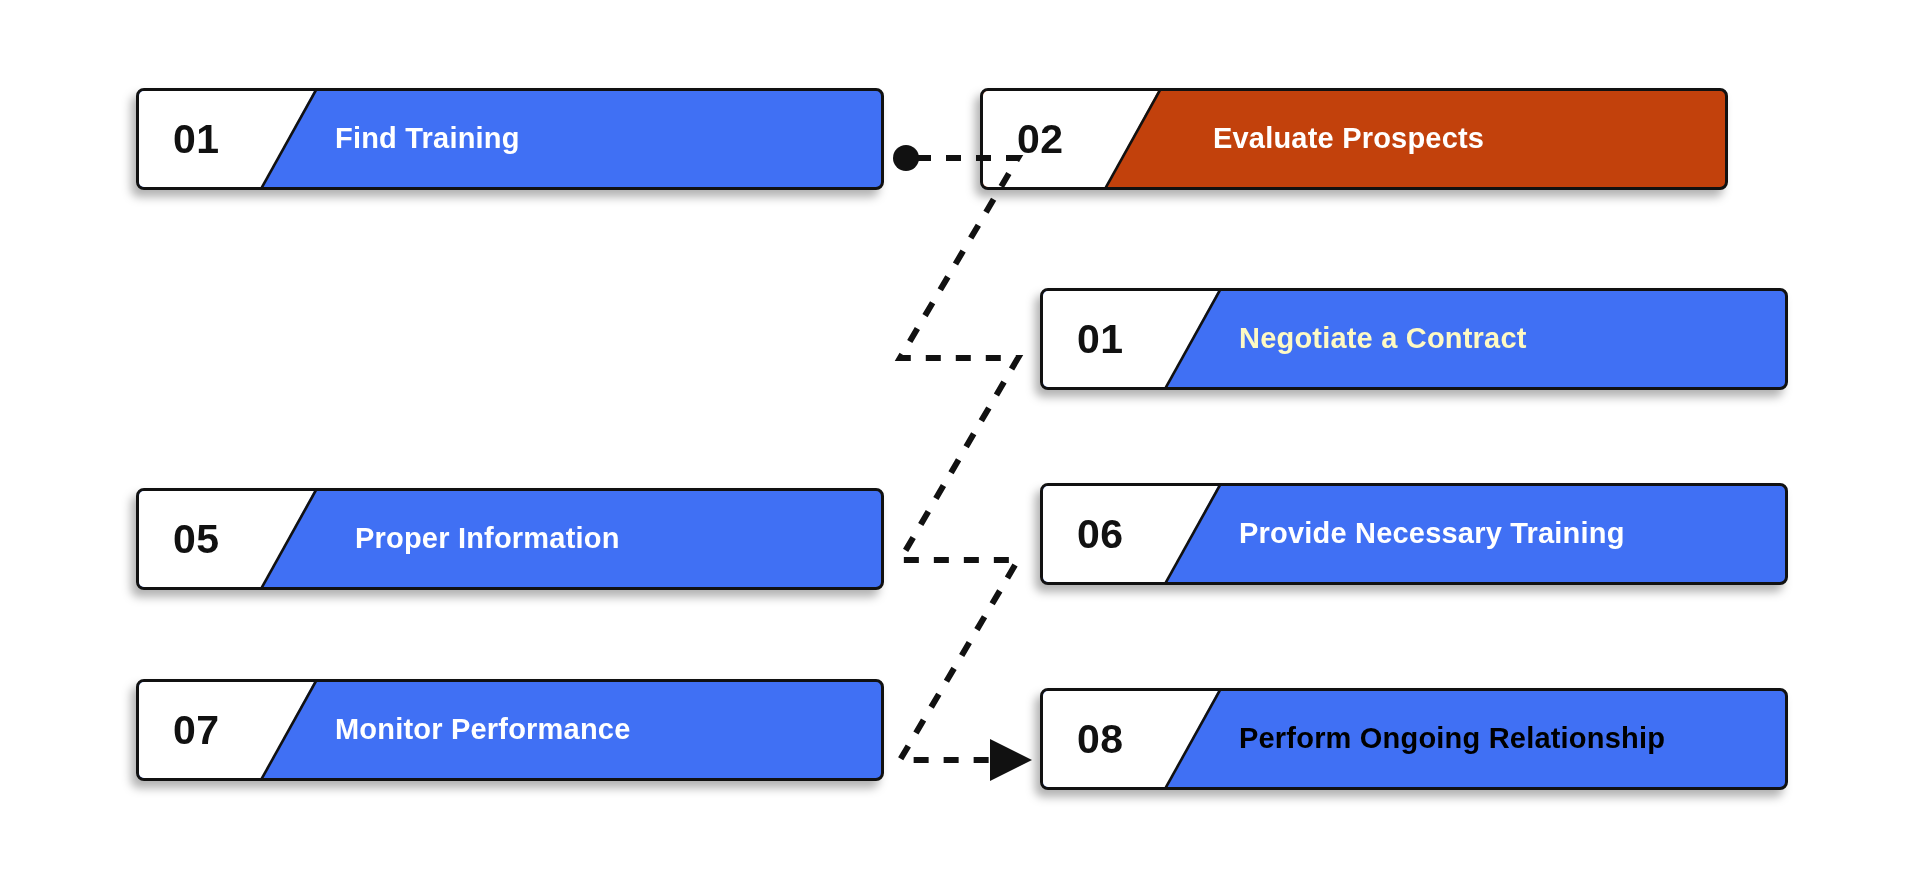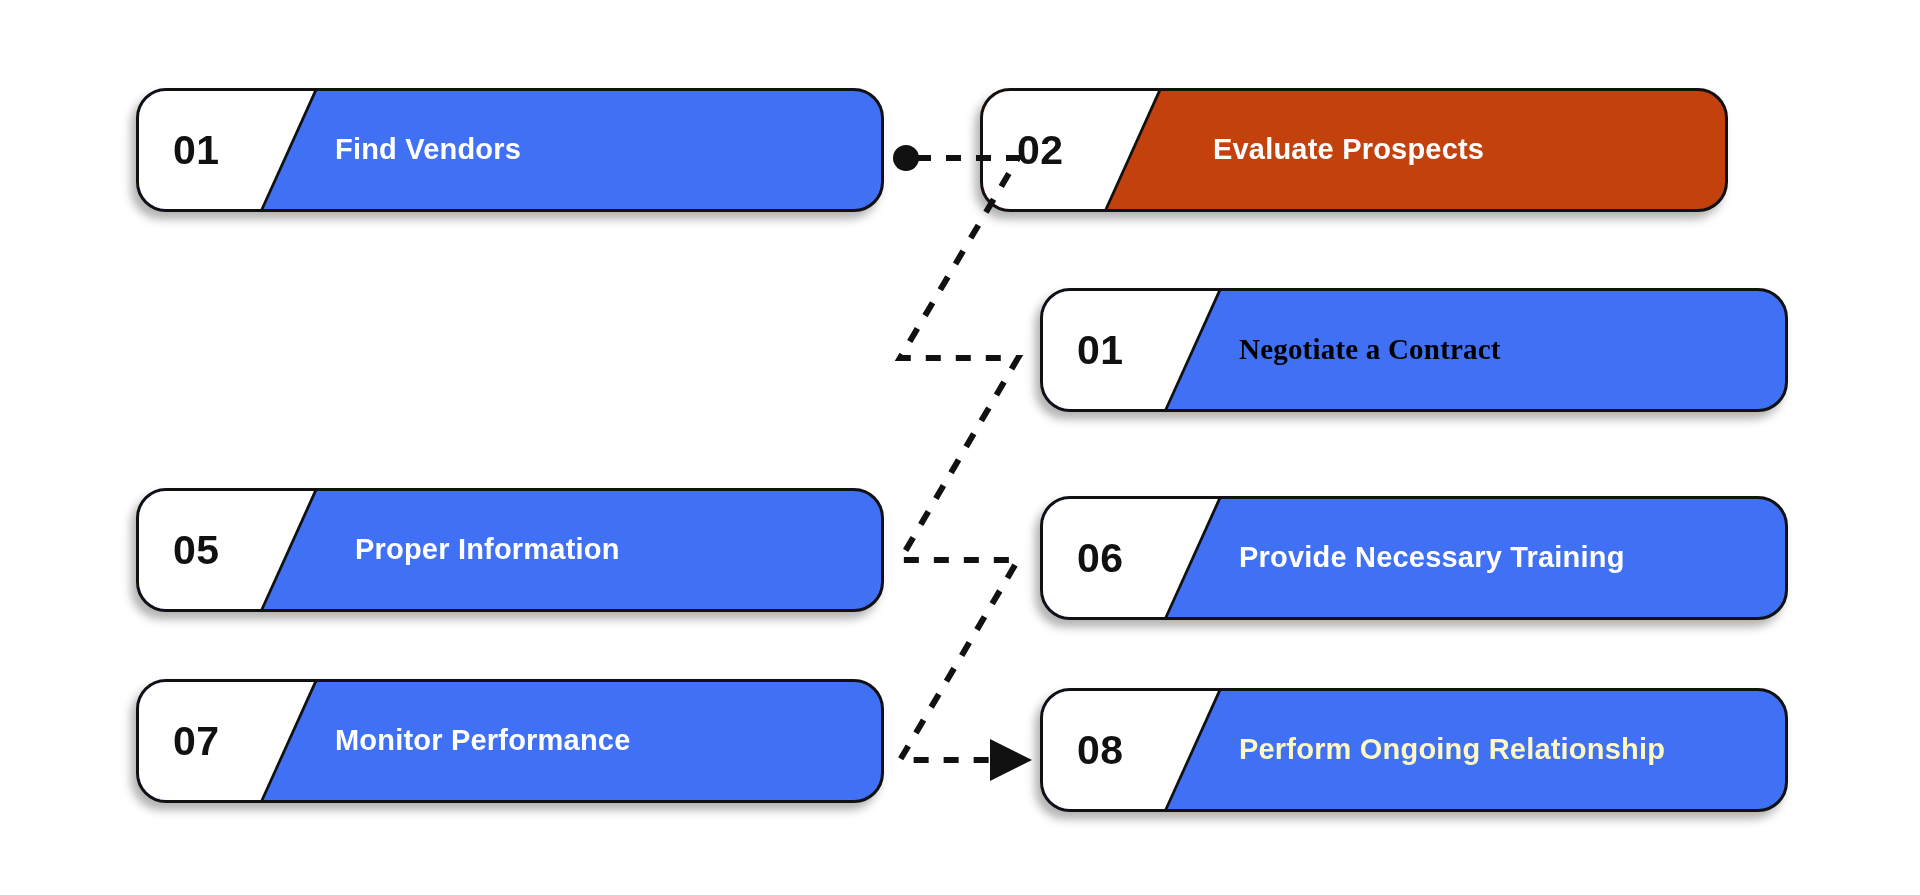--- a/index.html
+++ b/index.html
@@ -18,24 +18,24 @@
     width: 1920px;
     height: 895px;
     background: #ffffff;
     overflow: hidden;
   }
 
   
   .card {
     position: absolute;
     width: 748px;
-    height: 124px;
+    height: 102px;
     box-sizing: border-box;
     border: 3px solid #111111;
-    border-radius: 30px;
+    border-radius: 8px;
     background: #4070f4;
     overflow: hidden;
     filter: drop-shadow(-5px 7px 5px rgba(0, 0, 0, 0.30));
   }
 
   
   .card-numpanel {
     position: absolute;
     left: 0;
     top: 0;
@@ -119,59 +119,59 @@
     <path d="M 916 158 L 1018 158
              L 900 358 L 1018 358
              L 900 560 L 1018 560
              L 900 760 L 996 760" fill="none" stroke="#111111" stroke-width="6" stroke-dasharray="15 15" stroke-linecap="butt" marker-end="url(#arrowhead)"></path>
   </svg>
 
   <div class="card" style="left: 136px; top: 88px; background: rgb(64, 112, 244); border-color: rgb(17, 17, 17);">
     <div class="card-numpanel" style="background: rgb(255, 255, 255);"></div>
     <div class="card-slash" style="background: rgb(17, 17, 17);"></div>
     <div class="card-number" style="color: rgb(17, 17, 17);">01</div>
-    <div class="card-label" style="color: rgb(255, 255, 255);">Find Vendors</div>
+    <div class="card-label" style="color: rgb(255, 255, 255);">Find Training</div>
   </div>
 
   <div class="card" style="left: 980px; top: 88px; background: #c2410c; border-color: rgb(17, 17, 17);">
     <div class="card-numpanel" style="background: rgb(255, 255, 255);"></div>
     <div class="card-slash" style="background: rgb(17, 17, 17);"></div>
     <div class="card-number" style="color: rgb(17, 17, 17);">02</div>
     <div class="card-label" style="color: rgb(255, 255, 255); margin-left: 34px;">Evaluate Prospects</div>
   </div>
 
 
   <div class="card" style="left: 1040px; top: 288px; background: rgb(64, 112, 244); border-color: rgb(17, 17, 17);">
     <div class="card-numpanel" style="background: rgb(255, 255, 255);"></div>
     <div class="card-slash" style="background: rgb(17, 17, 17);"></div>
     <div class="card-number" style="color: rgb(17, 17, 17);">01</div>
-    <div class="card-label" style="color: #000000; font-family: Liberation Serif, serif;">Negotiate a Contract</div>
+    <div class="card-label" style="color: #fef9c3;">Negotiate a Contract</div>
   </div>
 
   <div class="card" style="left: 136px; top: 488px; background: rgb(64, 112, 244); border-color: rgb(17, 17, 17);">
     <div class="card-numpanel" style="background: rgb(255, 255, 255);"></div>
     <div class="card-slash" style="background: rgb(17, 17, 17);"></div>
     <div class="card-number" style="color: rgb(17, 17, 17);">05</div>
     <div class="card-label" style="color: rgb(255, 255, 255); margin-left: 20px;">Proper Information</div>
   </div>
 
-  <div class="card" style="left: 1040px; top: 496px; background: rgb(64, 112, 244); border-color: rgb(17, 17, 17);">
+  <div class="card" style="left: 1040px; top: 483px; background: rgb(64, 112, 244); border-color: rgb(17, 17, 17);">
     <div class="card-numpanel" style="background: rgb(255, 255, 255);"></div>
     <div class="card-slash" style="background: rgb(17, 17, 17);"></div>
     <div class="card-number" style="color: rgb(17, 17, 17);">06</div>
     <div class="card-label" style="color: rgb(255, 255, 255);">Provide Necessary Training</div>
   </div>
 
   <div class="card" style="left: 136px; top: 679px; background: rgb(64, 112, 244); border-color: rgb(17, 17, 17);">
     <div class="card-numpanel" style="background: rgb(255, 255, 255);"></div>
     <div class="card-slash" style="background: rgb(17, 17, 17);"></div>
     <div class="card-number" style="color: rgb(17, 17, 17);">07</div>
     <div class="card-label" style="color: rgb(255, 255, 255);">Monitor Performance</div>
   </div>
 
   <div class="card" style="left: 1040px; top: 688px; background: rgb(64, 112, 244); border-color: rgb(17, 17, 17);">
     <div class="card-numpanel" style="background: rgb(255, 255, 255);"></div>
     <div class="card-slash" style="background: rgb(17, 17, 17);"></div>
     <div class="card-number" style="color: rgb(17, 17, 17);">08</div>
-    <div class="card-label" style="color: #fef9c3;">Perform Ongoing Relationship</div>
+    <div class="card-label" style="color: #000000;">Perform Ongoing Relationship</div>
   </div>
 
 </div>
 
 </body></html>

